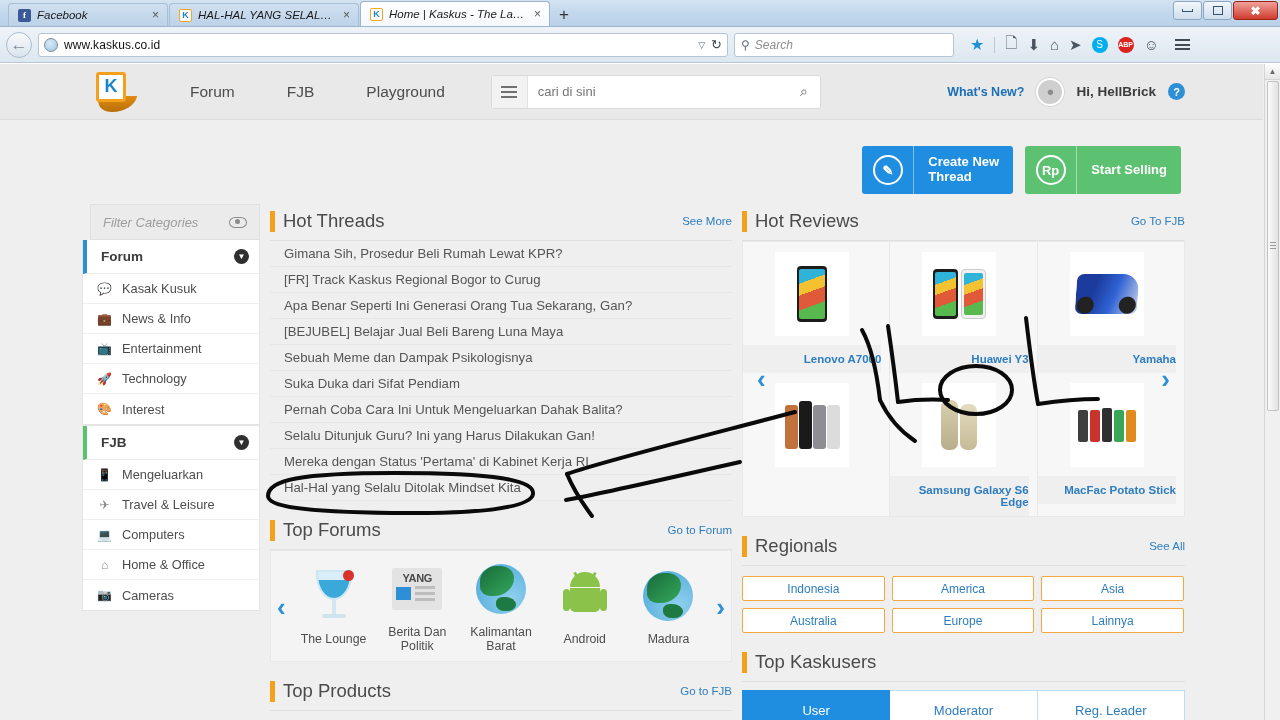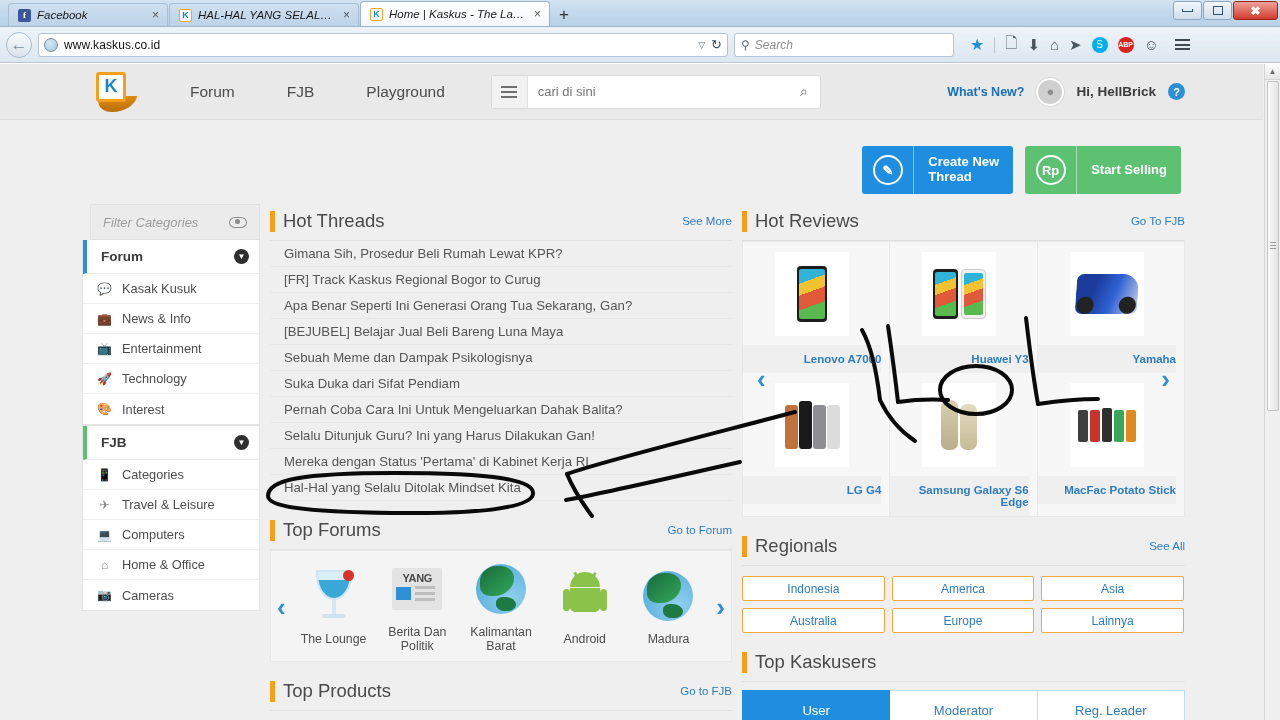--- a/index.html
+++ b/index.html
@@ -665,21 +665,21 @@
             </div>
           </div>
 
           <div class="catblock" style="border-top:1px solid #e4e4e4;">
             <div class="cathead green">
               <span>FJB</span>
               <span class="chev">▼</span>
             </div>
             <div class="catitem">
               <span class="ci">📱</span>
-              <span>Categories</span>
+              <span>Mengeluarkan</span>
             </div>
             <div class="catitem">
               <span class="ci">✈</span>
               <span>Travel &amp; Leisure</span>
             </div>
             <div class="catitem">
               <span class="ci">💻</span>
               <span>Computers</span>
             </div>
             <div class="catitem">
@@ -838,21 +838,20 @@
               <div class="rrow second">
                 <div class="rcell">
                   <div class="rthumb">
                     <div class="lgset">
                         <i style="background:#c0713c;"></i>
                         <i style="background:#1a1a1a;height:48px;"></i>
                         <i style="background:#8d8d93;"></i>
                         <i style="background:#dcdcdc;"></i>
                       </div>
                   </div>
-                  <div class="rlabel">LG G4</div>
                 </div>
                 <div class="rcell">
                   <div class="rthumb">
                     <div class="galaxy">
                         <i style="background:linear-gradient(to bottom,#d8cfae,#b8ae8c);"></i>
                         <i style="background:linear-gradient(to bottom,#e4dcc0,#c6bb97);height:46px;"></i>
                       </div>
                   </div>
                   <div class="rlabel">Samsung Galaxy S6 Edge</div>
                 </div>

